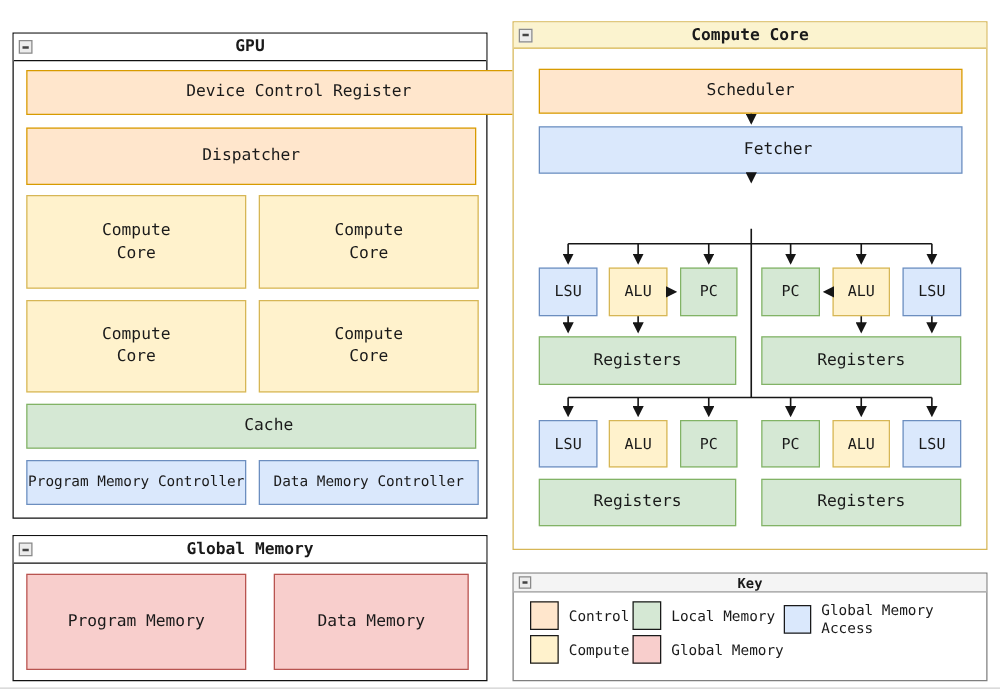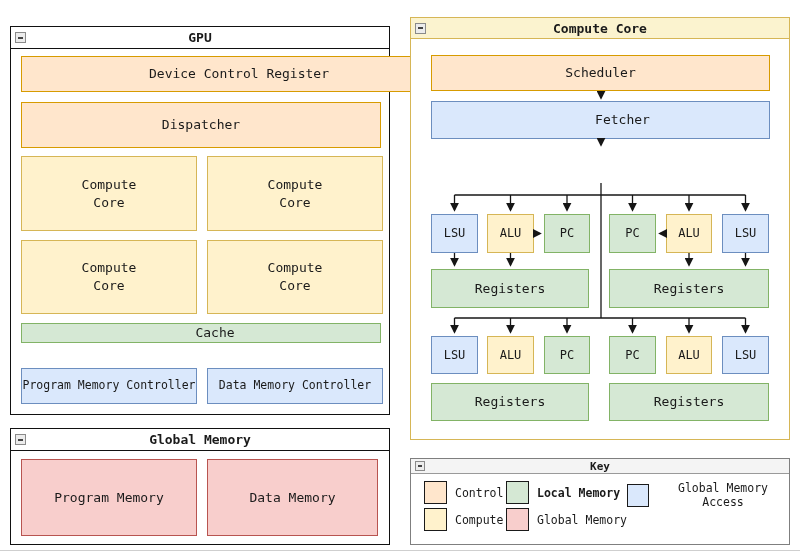--- a/index.html
+++ b/index.html
@@ -46,21 +46,21 @@
   .c-control { background:var(--control_fill); border-color:var(--control_stroke); }
   .c-compute { background:var(--compute_fill); border-color:var(--compute_stroke); }
   .c-local   { background:var(--local_memory_fill); border-color:var(--local_memory_stroke); }
   .c-global  { background:var(--global_memory_fill); border-color:var(--global_memory_stroke); }
   .c-gma     { background:var(--global_memory_access_fill); border-color:var(--global_memory_access_stroke); }
 
   .connectors { position:absolute; left:0; top:0; pointer-events:none; }
   .connectors line, .connectors path { stroke:#161616; stroke-width:1.3; fill:none; }
   .connectors .head { fill:#161616; stroke:none; }
 
-  .key-item { position:absolute; display:flex; align-items:center; gap:8px;text-align:center; }
+  .key-item { position:absolute; display:flex; align-items:center; gap:8px; }
   .swatch { width:23px; height:23px; box-sizing:border-box; border:1px solid; }
   .key-label { font-size:11.5px; }
 
   .bottom-rule { position:absolute; left:0; top:550px; width:800px; height:1px; background:#cfcfcf; }
 </style>
 </head>
 <body>
 
 <div class="page">
 
@@ -75,36 +75,36 @@
       <div class="node c-control" style="left:10px; top:7px; width:436px; height:36px;">Device Control Register</div>
       <div class="node c-control" style="left:10px; top:53px; width:360px; height:46px;text-align:center;">Dispatcher</div>
       <div class="node c-compute" style="left:10px; top:107px; width:176px; height:75px;">Compute
 Core</div>
       <div class="node c-compute" style="left:196px; top:107px; width:176px; height:75px;">Compute
 Core</div>
       <div class="node c-compute" style="left:10px; top:191px; width:176px; height:74px;">Compute
 Core</div>
       <div class="node c-compute" style="left:196px; top:191px; width:176px; height:74px;">Compute
 Core</div>
-      <div class="node c-local" style="left:10px; top:274px; width:360px; height:20px;padding-left:28px;">Cache</div>
+      <div class="node c-local" style="left:10px; top:274px; width:360px; height:36px;padding-left:28px;">Cache</div>
       <div class="node c-gma sm" style="left:10px; top:319px; width:176px; height:36px;">Program Memory Controller</div>
       <div class="node c-gma sm" style="left:196px; top:319px; width:176px; height:36px;">Data Memory Controller</div>
     </div>
   </div>
 
   <div class="panel dark" style="left:10px; top:428px; width:380px; height:117px;">
     <div class="titlebar dark">
       <span class="collapse-btn">
           <span class="bar"></span>
         </span>
       <span class="title">Global Memory</span>
     </div>
     <div class="body">
       <div class="node c-global" style="left:10px; top:8px; width:176px; height:77px;">Program Memory</div>
-      <div class="node c-global" style="left:196px; top:8px; width:171px; height:77px;">Data Memory</div>
+      <div class="node c-global" style="left:208px; top:8px; width:156px; height:77px;">Data Memory</div>
     </div>
   </div>
 
   <div class="panel yellow" style="left:410px; top:17px; width:380px; height:423px;">
     <div class="titlebar yellow">
       <span class="collapse-btn">
           <span class="bar"></span>
         </span>
       <span class="title">Compute Core</span>
     </div>
@@ -177,21 +177,21 @@
       <span class="collapse-btn small" style="top:2px;">
           <span class="bar"></span>
         </span>
       <span class="title small">Key</span>
     </div>
     <div class="body">
       <div class="key-item" style="left:13px; top:7px;">
         <span class="swatch c-control"></span>
         <span class="key-label">Control</span>
       </div>
-      <div class="key-item" style="left:95px; top:7px;font-weight:bold;">
+      <div class="key-item" style="left:95px; top:7px;">
         <span class="swatch c-local"></span>
         <span class="key-label">Local Memory</span>
       </div>
       <div class="key-item" style="left:216px; top:7px;">
         <span class="swatch c-gma"></span>
         <span class="key-label">Global Memory Access</span>
       </div>
       <div class="key-item" style="left:13px; top:34px;">
         <span class="swatch c-compute"></span>
         <span class="key-label">Compute</span>

